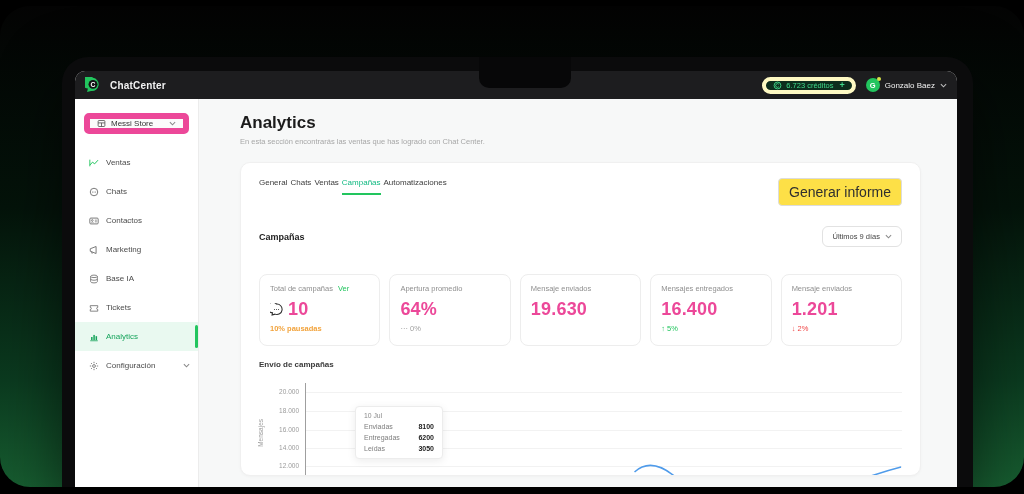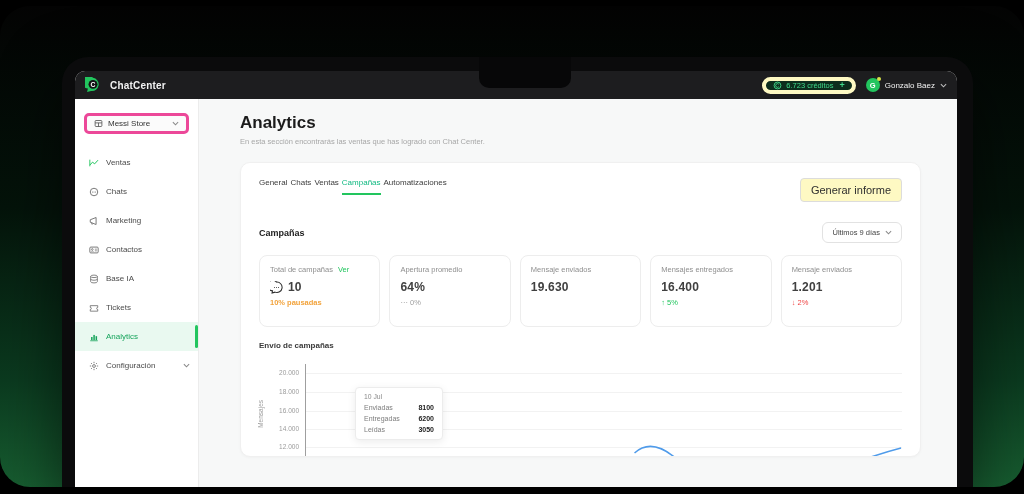--- a/index.html
+++ b/index.html
@@ -24,54 +24,54 @@
     border-radius:9px;height:17px;padding:0 7px;color:#3fd98a;font-size:7.5px;cursor:pointer;}
   .credits-pill .plus{font-size:9px;font-weight:bold;margin-left:2px;}
   .user{display:flex;align-items:center;gap:5px;font-size:8px;cursor:pointer;}
   .avatar{position:relative;width:14px;height:14px;border-radius:50%;background:#22c55e;color:#fff;
     font-size:7.5px;font-weight:bold;display:flex;align-items:center;justify-content:center;}
   .avatar .dot{position:absolute;right:-1px;top:-1px;width:4px;height:4px;border-radius:50%;background:#d9e44a;}
   .chev-svg{display:inline-block;}
   
   .app-body{display:flex;height:395px;}
   .sidebar{width:124px;background:#fff;border-right:1px solid #ececec;padding-top:10px;flex:none;}
-  .store-select{margin:4px 9px 14px 9px;height:21px;border:3px solid #ec4899;background:#fbfbfb;border-radius:5px;
+  .store-select{margin:4px 9px 14px 9px;height:21px;border:6px solid #ec4899;background:#fbfbfb;border-radius:5px;
     display:flex;align-items:center;gap:5px;padding:0 7px;font-size:8px;color:#333;cursor:pointer;}
   .store-select .sp{flex:1;}
   .nav-item{display:flex;align-items:center;gap:7px;height:29px;padding:0 8px 0 14px;font-size:8px;color:#4b4b4b;
     cursor:pointer;text-decoration:none;position:relative;}
   .nav-item .nicon{color:#6e6e6e;flex:none;}
   .nav-item .nicon.green{color:#22c55e;}
   .nav-item.active{background:#e9f9f0;color:#17a45c;}
   .nav-item.active .nicon{color:#17a45c;}
   .nav-item.active::after{content:"";position:absolute;right:0;top:3px;bottom:3px;width:3px;background:#22c55e;border-radius:2px;}
   .nav-item .sp{flex:1;}
   
   .main{flex:1;padding:14px 0 0 41px;background:#f7f8f8;}
   .page-title{margin:0;font-size:17px;font-weight:bold;color:#1b1b1b;}
   .page-sub{margin:4px 0 0 0;font-size:7.5px;color:#a7a7a7;}
   .panel{margin-top:16px;width:681px;background:#fff;border:1px solid #f0f0f0;border-radius:10px;
     padding:15px 18px 0 18px;box-shadow:0 1px 3px rgba(0,0,0,.03);}
   .tabs-row{display:flex;align-items:flex-start;justify-content:space-between;}
   .tabs{display:flex;gap:3px;}
   .tab{font-size:8px;color:#3c3c3c;padding-bottom:6px;border-bottom:2px solid transparent;cursor:pointer;}
   .tab.active{color:#10b981;border-bottom-color:#22c55e;}
-  .report-btn{background:#fef9c3;border:1px solid #dcdcdc;border-radius:4px;font-size:11px;color:#2f2f2f;
+  .report-btn{background:#fde047;border:1px solid #dcdcdc;border-radius:4px;font-size:14px;color:#2f2f2f;
     padding:5px 10px;cursor:pointer;}
   .section-row{display:flex;align-items:center;justify-content:space-between;margin-top:20px;}
   .section-title{margin:0;font-size:9px;font-weight:bold;color:#222;}
   .range-select{display:flex;align-items:center;gap:5px;background:#fff;border:1px solid #e2e2e2;border-radius:6px;
     font-size:7.5px;color:#444;padding:5px 9px;cursor:pointer;}
   
-  .cards{display:flex;gap:9px;margin-top:12px;}
+  .cards{display:flex;gap:9px;margin-top:27px;}
   .card{flex:1;border:1px solid #ededed;border-radius:8px;padding:9px 10px;height:72px;background:#fff;}
   .card-label-row{display:flex;align-items:center;gap:5px;font-size:7.5px;color:#8f8f8f;white-space:nowrap;}
   .card-ver{color:#22c55e;cursor:pointer;}
   .card-value-row{display:flex;align-items:center;gap:5px;margin-top:6px;}
-  .card-value{font-size:12px;font-weight:bold;color:#404040;letter-spacing:.2px;}
+  .card-value{font-size:18px;font-weight:bold;color:#ec4899;letter-spacing:.2px;}
   .card-sub{margin-top:4px;font-size:7.5px;}
   .sub-warn{color:#f2a33c;font-weight:bold;}
   .sub-muted{color:#a0a0a0;}
   .sub-up{color:#22c55e;}
   .sub-down{color:#ef4444;}
   
   .chart-block{margin-top:14px;}
   .chart-title{margin:0;font-size:8px;font-weight:bold;color:#3a3a3a;}
   .chart{position:relative;display:flex;margin-top:14px;height:92px;padding-left:16px;}
   .ylab{position:absolute;left:-2px;top:36px;writing-mode:vertical-rl;transform:rotate(180deg);
@@ -154,34 +154,34 @@
               <svg class="nicon" width="10" height="10" viewBox="0 0 12 12">
                 <circle cx="6" cy="6" r="4.5" fill="none" stroke="currentColor" stroke-width="1.1"></circle>
                 <circle cx="4.2" cy="6" r=".6" fill="currentColor"></circle>
                 <circle cx="6" cy="6" r=".6" fill="currentColor"></circle>
                 <circle cx="7.8" cy="6" r=".6" fill="currentColor"></circle>
               </svg>
               <span>Chats</span>
             </a>
             <a class="nav-item">
               <svg class="nicon" width="10" height="10" viewBox="0 0 12 12">
-                <path d="M1.5 4.5 L8.5 1.8 V10.2 L1.5 7.5 Z" fill="none" stroke="currentColor" stroke-width="1.1" stroke-linejoin="round"></path>
-                <path d="M3.2 7.8 L3.8 10.4" stroke="currentColor" stroke-width="1.1"></path>
-              </svg>
-              <span>Marketing</span>
-            </a>
-            <a class="nav-item">
-              <svg class="nicon" width="10" height="10" viewBox="0 0 12 12">
                 <rect x="1" y="2.5" width="10" height="7" rx="1.2" fill="none" stroke="currentColor" stroke-width="1.1"></rect>
                 <circle cx="4" cy="5.3" r="1" fill="none" stroke="currentColor" stroke-width=".9"></circle>
                 <path d="M2.6 8 a1.6 1.6 0 0 1 2.8 0" fill="none" stroke="currentColor" stroke-width=".9"></path>
                 <line x1="7" y1="5" x2="9.4" y2="5" stroke="currentColor" stroke-width=".9"></line>
                 <line x1="7" y1="7" x2="9.4" y2="7" stroke="currentColor" stroke-width=".9"></line>
               </svg>
               <span>Contactos</span>
+            </a>
+            <a class="nav-item">
+              <svg class="nicon" width="10" height="10" viewBox="0 0 12 12">
+                <path d="M1.5 4.5 L8.5 1.8 V10.2 L1.5 7.5 Z" fill="none" stroke="currentColor" stroke-width="1.1" stroke-linejoin="round"></path>
+                <path d="M3.2 7.8 L3.8 10.4" stroke="currentColor" stroke-width="1.1"></path>
+              </svg>
+              <span>Marketing</span>
             </a>
             <a class="nav-item">
               <svg class="nicon" width="10" height="10" viewBox="0 0 12 12">
                 <ellipse cx="6" cy="2.8" rx="4" ry="1.5" fill="none" stroke="currentColor" stroke-width="1"></ellipse>
                 <path d="M2 2.8 V9.2 a4 1.5 0 0 0 8 0 V2.8" fill="none" stroke="currentColor" stroke-width="1"></path>
                 <path d="M2 6 a4 1.5 0 0 0 8 0" fill="none" stroke="currentColor" stroke-width="1"></path>
               </svg>
               <span>Base IA</span>
             </a>
             <a class="nav-item">

